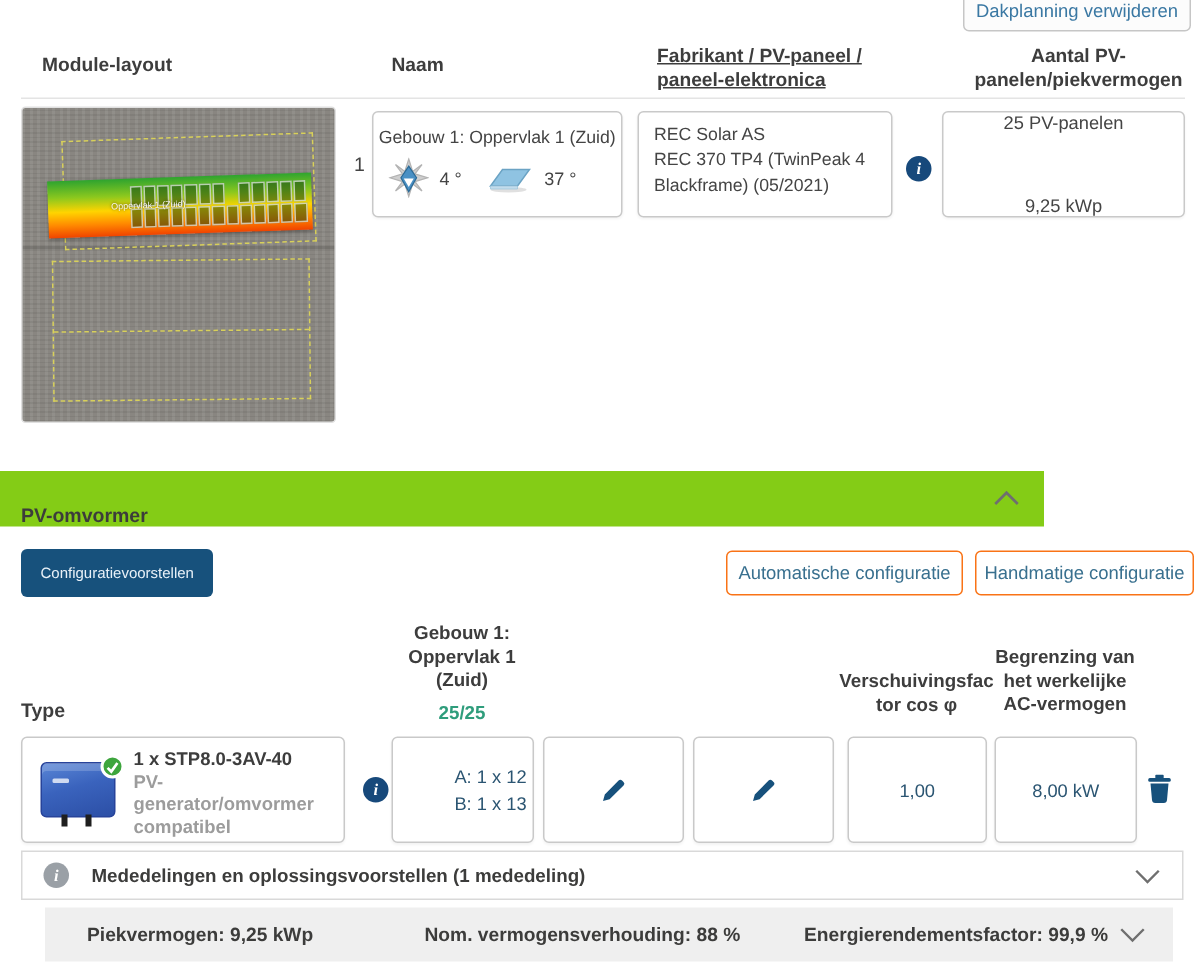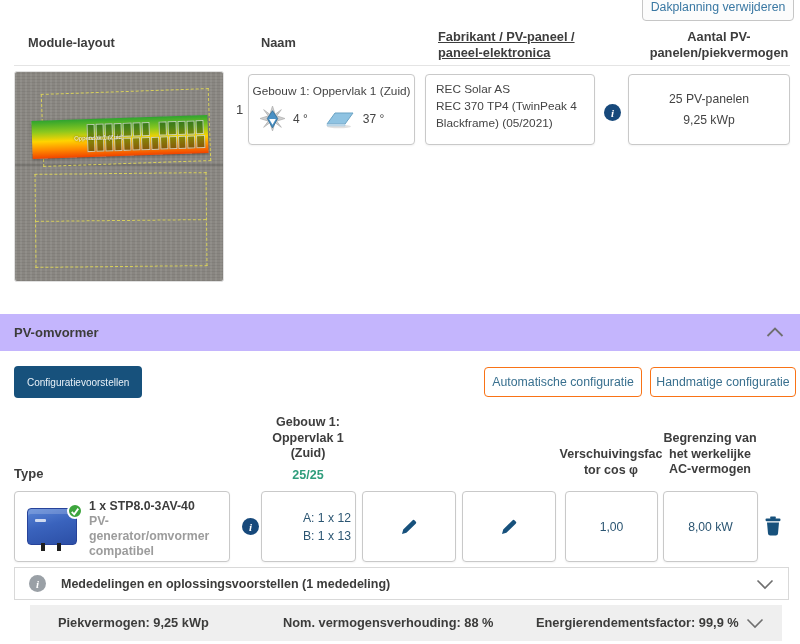--- a/index.html
+++ b/index.html
@@ -50,25 +50,25 @@
   .deg { font-size:12px; color:#444; margin-left:7px; }
 
   .fab-box { left:425px; top:74px; width:170px; height:71px; padding:6px 10px; font-size:11.8px; line-height:17px; color:#444; }
 
   .info-badge { position:absolute; width:17px; height:17px; border-radius:50%; background:#17497b;
     color:#fff; display:flex; align-items:center; justify-content:center;
     font:italic 700 11px "Liberation Serif", serif; }
   .info-badge.gray { background:#9aa0a6; }
 
   .aantal-box { left:628px; top:74px; width:162px; height:71px; display:flex; flex-direction:column;
-    align-items:center; justify-content:center; gap:7px; font-size:12.2px; color:#444; }
-
-  
-  .section-bar { position:absolute; left:0; top:314px; width:800px; height:37px; background:#c4b5fd;
-    display:flex; align-items:center; }
+    align-items:center; justify-content:space-between; gap:7px; font-size:12.2px; color:#444; }
+
+  
+  .section-bar { position:absolute; left:0; top:314px; width:696px; height:37px; background:#84cc16;
+    display:flex; align-items:flex-end; }
   .section-title { margin-left:14px; font-weight:700; font-size:13px; color:#3c3c3b; }
   .section-chevron { position:absolute; right:16px; top:13px; cursor:pointer; }
 
   .btn-primary { position:absolute; left:14px; top:366px; height:32px; padding:16px 13px;
     background:#17517c; color:#e9f1f8; font-size:10px; border:none; border-radius:4px;
     display:flex; align-items:center; cursor:pointer; }
   .btn-outline { position:absolute; height:30px; background:#fff; border:1px solid #f97316; border-radius:4px;
     color:#39708f; font-size:12.3px; display:flex; align-items:center; justify-content:center; cursor:pointer; }
 
   .col-hdr { position:absolute; font-weight:700; font-size:12.5px; line-height:15.5px; color:#3d3d3d; text-align:center; }

